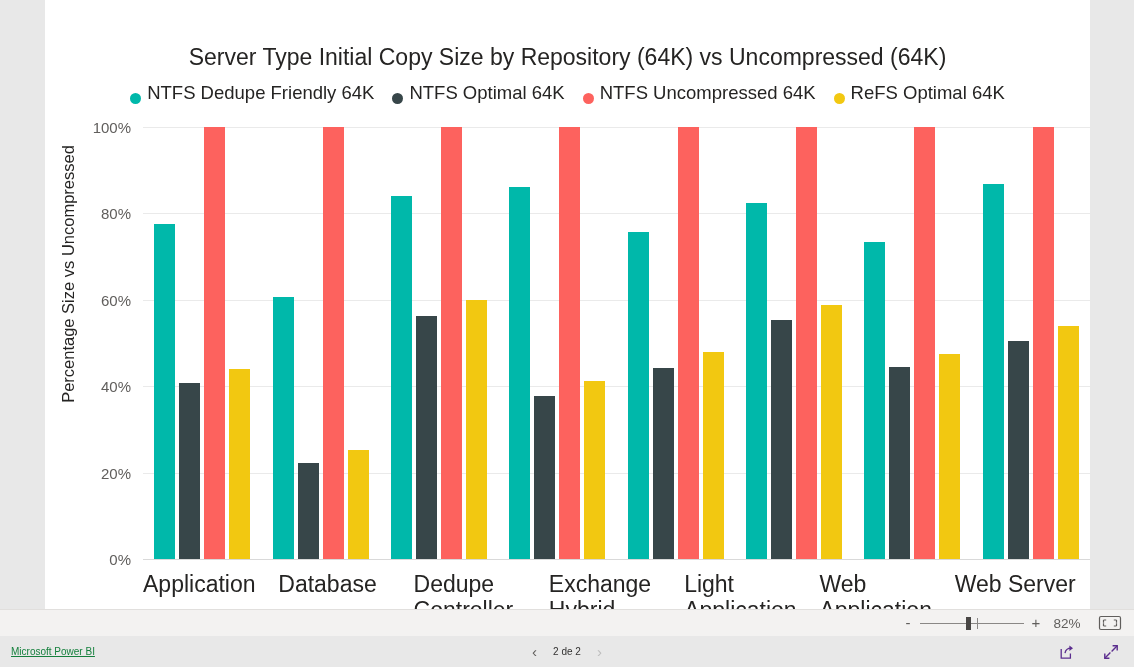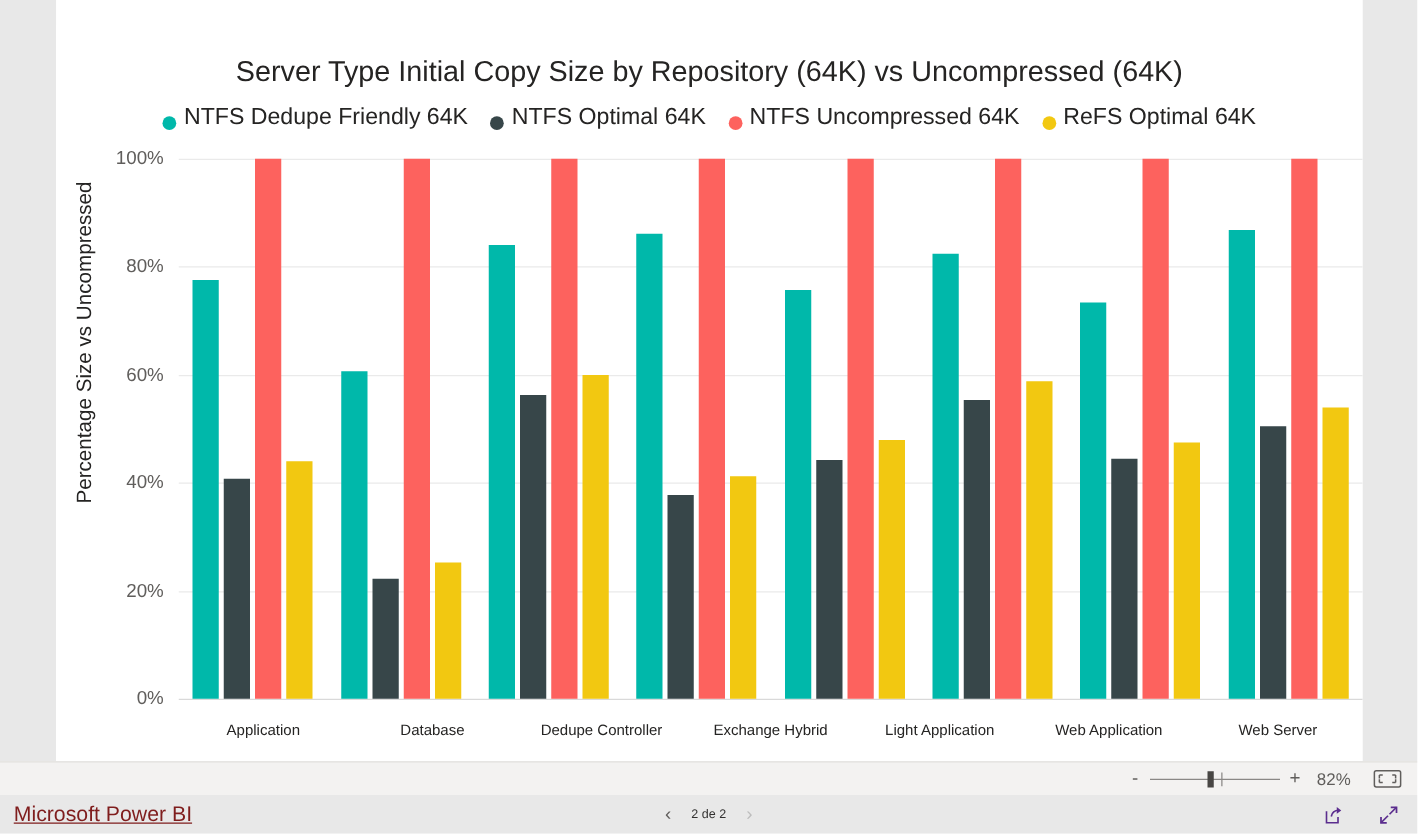--- a/index.html
+++ b/index.html
@@ -96,22 +96,22 @@
   .bar {
     width: 21px;
     margin: 0 2px;
   }
   .x-labels {
     position: absolute; left: 98px; width: 947px;
     display: flex;
   }
   .x-label {
     flex: 1 1 0;
-    text-align: center;
-    font-size: 12px; color: #252423;
+    text-align: left;
+    font-size: 23px; color: #252423;
     line-height: 26px;
     padding-top: 6px;
   }
 
   
   .zoom-bar {
     position: absolute; left: 0; top: 609px; width: 1134px; height: 27px;
     background: #f3f2f1;
     border-top: 1px solid #e1dfdd;
     display: flex; align-items: center; justify-content: flex-end;
@@ -148,21 +148,21 @@
   .fit-icon svg { display: block; }
 
   
   .footer {
     position: absolute; left: 0; top: 636px; width: 1134px; height: 31px;
     background: #e8e8e8;
     display: flex; align-items: center;
   }
   .footer-brand {
     position: absolute; left: 11px;
-    font-size: 17px; color: #7f1d1d;
+    font-size: 10px; color: #15803d;
     white-space: nowrap;
   }
   .pager {
     position: absolute; left: 0; width: 1134px;
     display: flex; align-items: center; justify-content: center; gap: 16px;
   }
   .pager-arrow {
     font-size: 15px; color: #605e5c; user-select: none;
   }
   .pager-arrow.disabled { color: #bdbdbd; }

